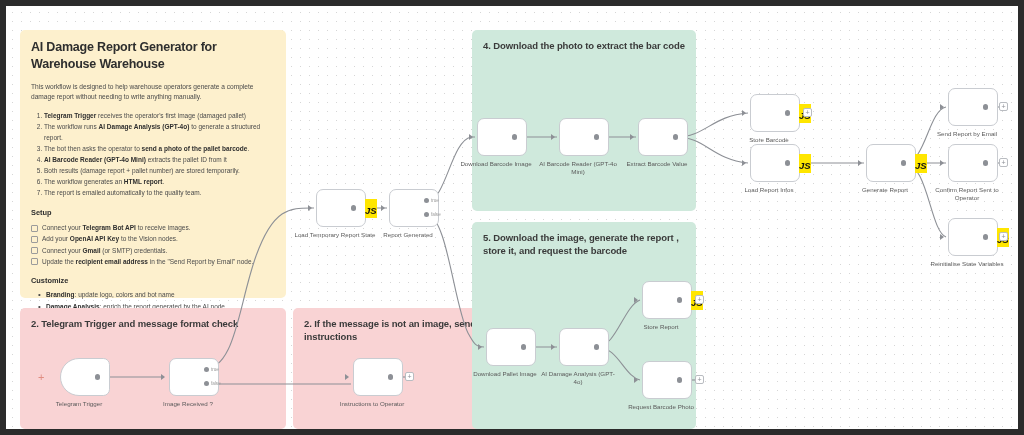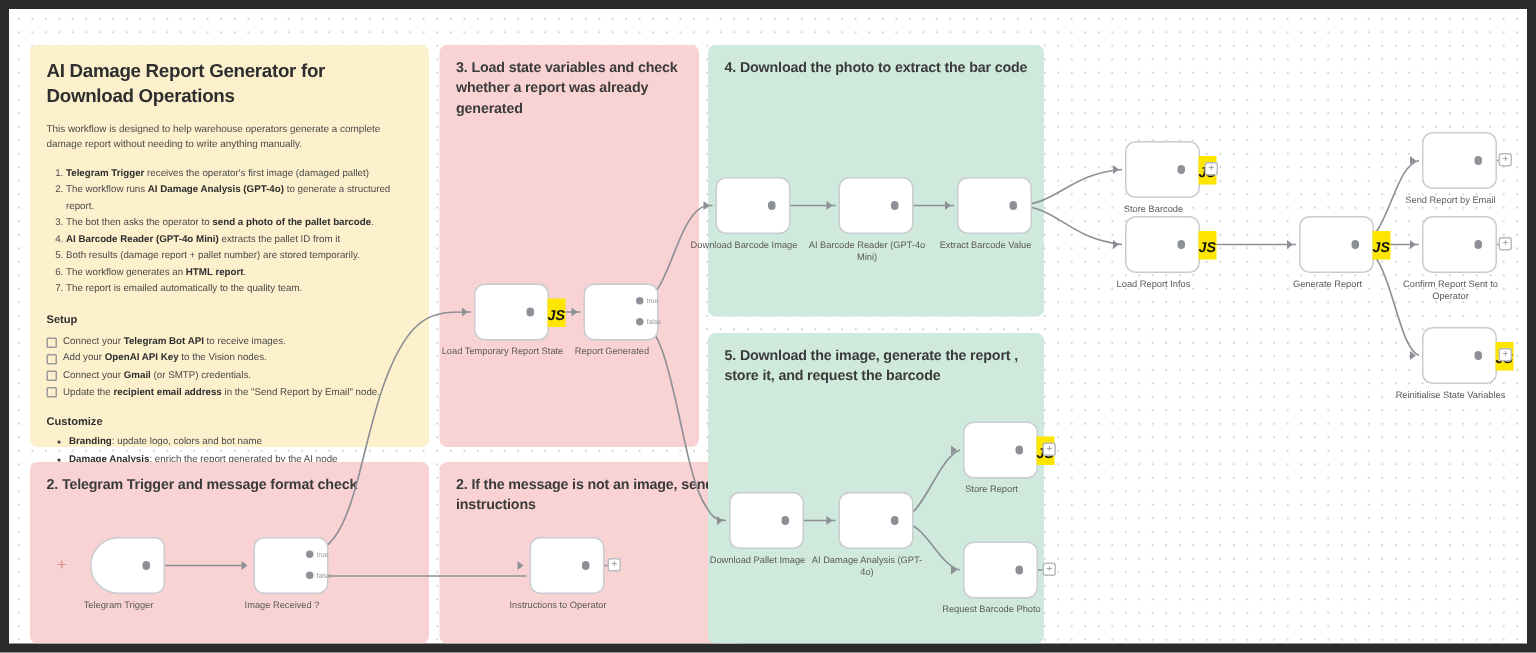--- a/index.html
+++ b/index.html
@@ -75,21 +75,21 @@
   }
   .startplus{position:absolute;font-size:11px;color:#e08e82;line-height:1;}
   svg.wires{position:absolute;left:0;top:0;width:1012px;height:423px;pointer-events:none;}
 </style>
 </head>
 <body>
 
 <div id="frame">
 
   <div class="sticky yellow" style="left:14px;top:24px;width:266px;height:268px;">
-    <div class="big-title">AI Damage Report Generator for Download Operations</div>
+    <div class="big-title">AI Damage Report Generator for Warehouse Warehouse</div>
     <div class="para">This workflow is designed to help warehouse operators generate a complete damage report without needing to write anything manually.</div>
     <ol class="steps">
         <li><b>Telegram Trigger</b> receives the operator's first image (damaged pallet)</li>
         <li>The workflow runs <b>AI Damage Analysis (GPT-4o)</b> to generate a structured report.</li>
         <li>The bot then asks the operator to <b>send a photo of the pallet barcode</b>.</li>
         <li><b>AI Barcode Reader (GPT-4o Mini)</b> extracts the pallet ID from it</li>
         <li>Both results (damage report + pallet number) are stored temporarily.</li>
         <li>The workflow generates an <b>HTML report</b>.</li>
         <li>The report is emailed automatically to the quality team.</li>
       </ol>
@@ -108,23 +108,20 @@
   </div>
 
   <div class="sticky pink" style="left:14px;top:302px;width:266px;height:121px;">
     <div class="sticky-title">2. Telegram Trigger and message format check</div>
   </div>
 
   <div class="sticky pink" style="left:287px;top:302px;width:205px;height:121px;">
     <div class="sticky-title">2. If the message is not an image, send instructions</div>
   </div>
 
-  <div class="sticky pink" style="left:287px;top:24px;width:173px;height:268px;">
-    <div class="sticky-title">3. Load state variables and check whether a report was already generated</div>
-  </div>
 
   <div class="sticky green" style="left:466px;top:24px;width:224px;height:181px;">
     <div class="sticky-title">4. Download the photo to extract the bar code</div>
   </div>
 
   <div class="sticky green" style="left:466px;top:216px;width:224px;height:207px;">
     <div class="sticky-title">5. Download the image, generate the report , store it, and request the barcode</div>
   </div>
 
 

